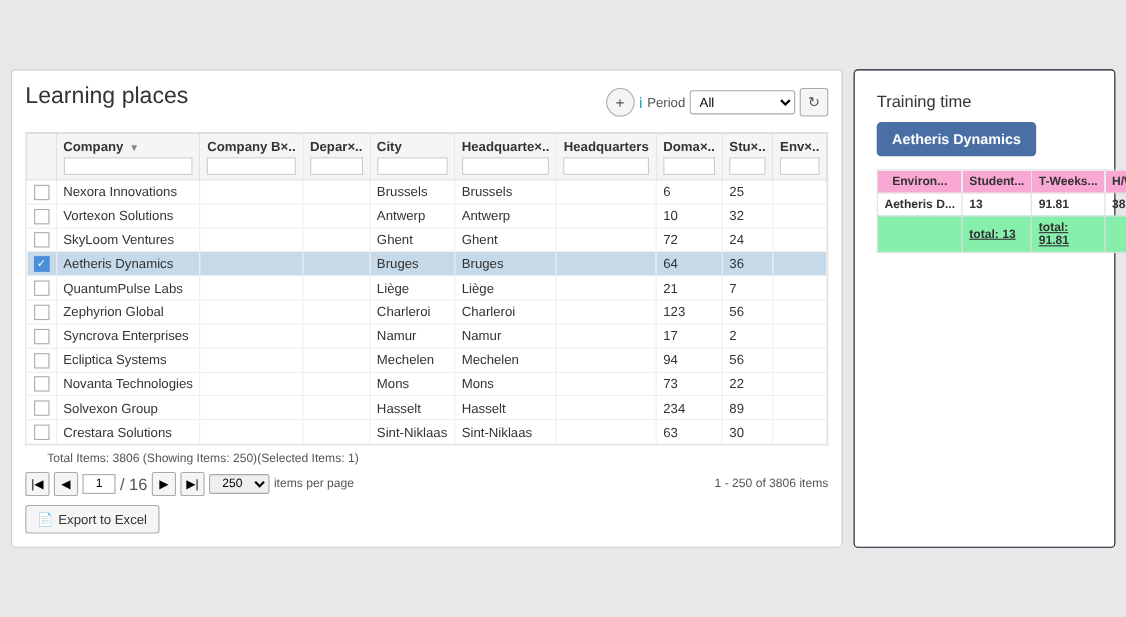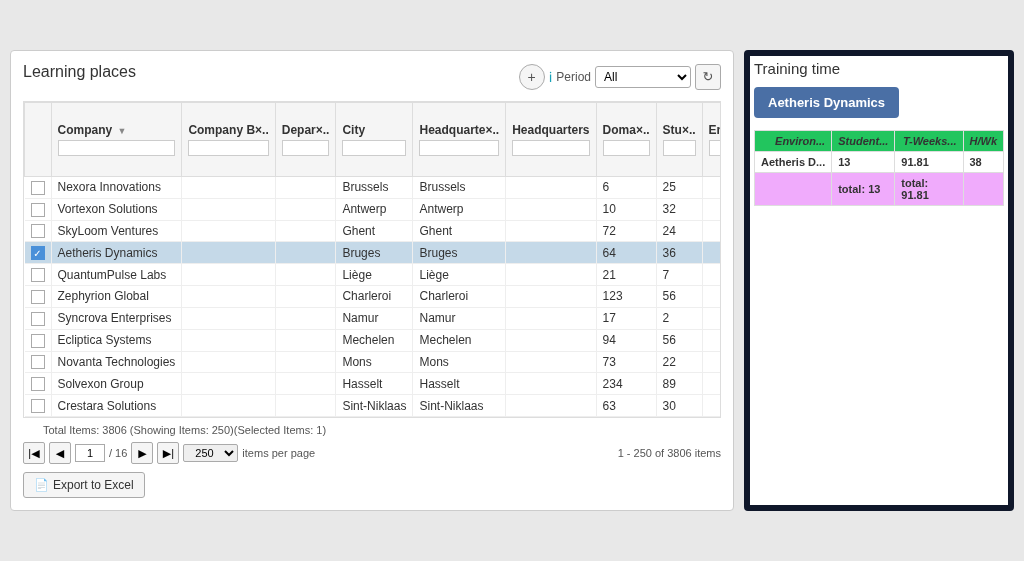--- a/index.html
+++ b/index.html
@@ -1,52 +1,52 @@
 <!DOCTYPE html>
 <html><head>
   <meta charset="utf-8">
   <style>
     * { box-sizing: border-box; margin: 0; padding: 0; font-family: Arial, sans-serif; font-size: 12px; }
     body { background: #e8e8e8; display: flex; justify-content: center; align-items: center; min-height: 100vh; padding: 10px; }
     .outer-container { display: flex; gap: 10px; width: 1004px; }
     .main-panel { background: #fff; border: 1px solid #ccc; border-radius: 4px; padding: 12px; flex: 1; min-width: 0; }
-    .right-panel { background: #fff; border: 6px solid #0f172a; border-radius: 4px; padding: 4px; width: 270px; flex-shrink: 0; }
-    .panel-title { font-size: 16px; font-weight: normal; color: #333; margin-bottom: 10px; }
+    .right-panel { background: #fff; border: 1px solid #0f172a; border-radius: 4px; padding: 20px; width: 238px; flex-shrink: 0; }
+    .panel-title { font-size: 21px; font-weight: normal; color: #333; margin-bottom: 10px; }
     .toolbar-right { display: flex; align-items: center; gap: 4px; }
     .btn-circle { width: 26px; height: 26px; border: 1px solid #aaa; border-radius: 50%; background: #f5f5f5; cursor: pointer; display: flex; align-items: center; justify-content: center; font-size: 14px; color: #555; }
     .period-label { font-size: 12px; color: #555; }
     .period-select { border: 1px solid #aaa; border-radius: 3px; padding: 2px 4px; font-size: 12px; background: #fff; }
     .info-icon { color: #17a2b8; font-size: 14px; }
     .refresh-btn { width: 26px; height: 26px; border: 1px solid #aaa; border-radius: 3px; background: #f5f5f5; cursor: pointer; display: flex; align-items: center; justify-content: center; font-size: 13px; color: #555; }
     .table-wrapper { overflow-x: auto; overflow-y: auto; max-height: 380px; border: 1px solid #ddd; }
     table { border-collapse: collapse; width: 100%; }
-    thead th { background: #f5f5f5; border: 1px solid #ddd; padding: 20px 6px; text-align: left; white-space: nowrap; font-weight: bold; color: #333; position: sticky; top: 0; z-index: 1; }
+    thead th { background: #f5f5f5; border: 1px solid #ddd; padding: 4px 6px; text-align: left; white-space: nowrap; font-weight: bold; color: #333; position: sticky; top: 0; z-index: 1; }
     thead th .filter-input { display: block; width: 100%; border: 1px solid #ccc; padding: 1px 3px; font-size: 11px; margin-top: 3px; }
     tbody tr { border-bottom: 1px solid #eee; }
     tbody tr.selected { background: #c5d9e8; }
     tbody td { padding: 3px 6px; border-right: 1px solid #eee; color: #333; white-space: nowrap; }
     .checkbox-col { width: 20px; text-align: center; }
     .checkmark { display: inline-block; width: 14px; height: 14px; border: 1px solid #aaa; background: #fff; vertical-align: middle; }
     .checkmark.checked { background: #4a90d9; border-color: #4a90d9; color: #fff; text-align: center; line-height: 14px; font-size: 10px; }
     .footer-info { margin-top: 6px; font-size: 11px; color: #555; margin-left: 20px; }
     .pagination { display: flex; align-items: center; gap: 4px; margin-top: 6px; }
     .page-btn { width: 22px; height: 22px; border: 1px solid #aaa; background: #f5f5f5; cursor: pointer; display: flex; align-items: center; justify-content: center; font-size: 11px; border-radius: 2px; }
     .page-input { width: 30px; border: 1px solid #aaa; text-align: center; padding: 2px; font-size: 11px; }
-    .page-total { font-size: 11px; color: #555; }
+    .page-total { font-size: 15px; color: #555; }
     .items-select { border: 1px solid #aaa; border-radius: 2px; padding: 1px 7px; font-size: 11px; }
     .items-label { font-size: 11px; color: #555; }
     .pagination-right { margin-left: auto; font-size: 11px; color: #555; }
     .export-btn { display: flex; align-items: center; gap: 4px; padding: 5px 10px; border: 1px solid #aaa; background: #f5f5f5; border-radius: 3px; cursor: pointer; font-size: 12px; color: #333; margin-top: 8px; }
     
     .right-panel .panel-title { font-size: 15px; color: #333; }
     .company-badge { background: #4a6fa5; color: #fff; padding: 8px 14px; border-radius: 4px; font-size: 13px; font-weight: bold; display: inline-block; margin-bottom: 12px; }
     .training-table { width: 100%; border-collapse: collapse; }
-    .training-table th { background: #22c55e; border: 1px solid #ddd; padding: 4px 6px; text-align: right; font-size: 11px; color: #333; font-style: italic; }
+    .training-table th { background: #f9a8d4; border: 1px solid #ddd; padding: 4px 6px; text-align: center; font-size: 11px; color: #333; }
     .training-table td { border: 1px solid #ddd; padding: 4px 6px; font-size: 11px; color: #333; font-weight: bold; }
-    .training-table tfoot td { background: #f0abfc; font-weight: bold; font-size: 11px; }
+    .training-table tfoot td { background: #86efac; font-weight: bold; font-size: 11px; text-decoration: underline; }
     .col-sort { font-size: 9px; color: #888; margin-left: 2px; }
   </style>
 </head>
 <body>
 
 <div class="outer-container">
 
   <div class="main-panel">
     <div style="display:flex; align-items:center; justify-content:space-between; margin-bottom:10px;">
       <h2 class="panel-title">Learning places</h2>

